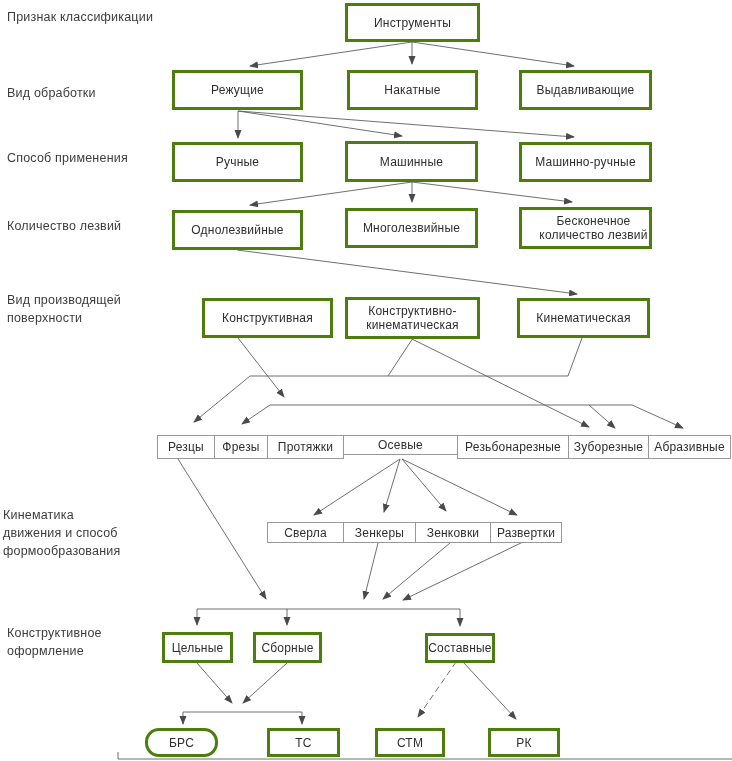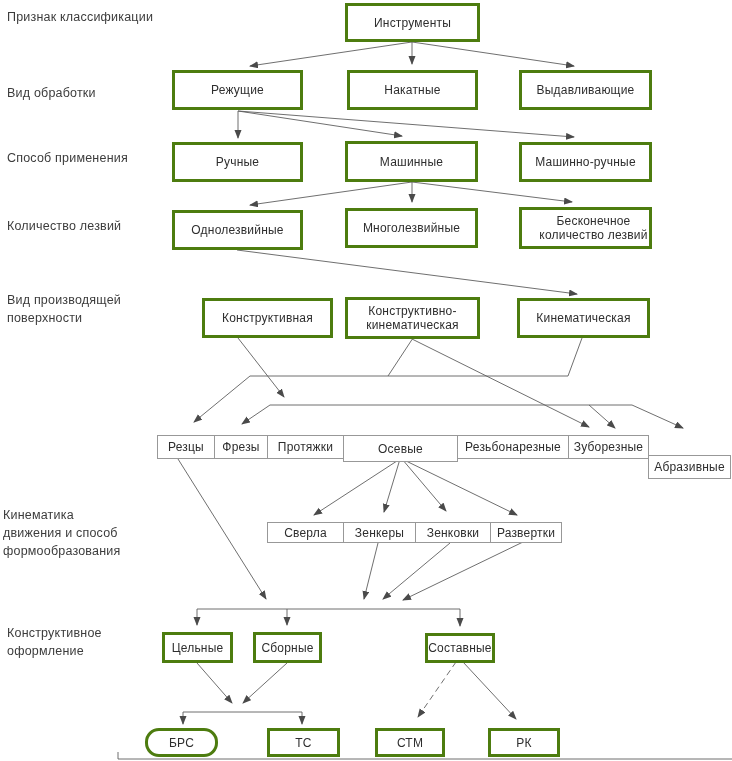--- a/index.html
+++ b/index.html
@@ -109,24 +109,24 @@
     <div class="box" style="left: 162px; top: 632px; width: 71px; height: 31px;">Цельные</div>
     <div class="box" style="left: 253px; top: 632px; width: 69px; height: 31px;">Сборные</div>
     <div class="box" style="left: 425px; top: 633px; width: 70px; height: 30px;">Составные</div>
     <div class="box" style="left: 145px; top: 728px; width: 73px; height: 29px; border-radius: 14px;">БРС</div>
     <div class="box" style="left: 267px; top: 728px; width: 73px; height: 29px;">ТС</div>
     <div class="box" style="left: 375px; top: 728px; width: 70px; height: 29px;">СТМ</div>
     <div class="box" style="left: 488px; top: 728px; width: 72px; height: 29px;">РК</div>
     <div class="cell" style="left: 157px; top: 435px; width: 58px; height: 24px;">Резцы</div>
     <div class="cell" style="left: 214px; top: 435px; width: 54px; height: 24px;">Фрезы</div>
     <div class="cell" style="left: 267px; top: 435px; width: 77px; height: 24px;">Протяжки</div>
-    <div class="cell" style="left: 343px; top: 435px; width: 115px; height: 27px;">Осевые</div>
+    <div class="cell" style="left: 343px; top: 435px; width: 115px; height: 20px;">Осевые</div>
     <div class="cell" style="left: 457px; top: 435px; width: 112px; height: 24px;">Резьбонарезные</div>
     <div class="cell" style="left: 568px; top: 435px; width: 81px; height: 24px;">Зуборезные</div>
-    <div class="cell" style="left: 648px; top: 455px; width: 83px; height: 24px;">Абразивные</div>
+    <div class="cell" style="left: 648px; top: 435px; width: 83px; height: 24px;">Абразивные</div>
     <div class="cell" style="left: 267px; top: 522px; width: 77px; height: 21px;">Сверла</div>
     <div class="cell" style="left: 343px; top: 522px; width: 73px; height: 21px;">Зенкеры</div>
     <div class="cell" style="left: 415px; top: 522px; width: 76px; height: 21px;">Зенковки</div>
     <div class="cell" style="left: 490px; top: 522px; width: 72px; height: 21px;">Развертки</div>
     <div class="caption" style="left: 7px; top: 8px;">Признак классификации</div>
     <div class="caption" style="left: 7px; top: 84px;">Вид обработки</div>
     <div class="caption" style="left: 7px; top: 149px;">Способ применения</div>
     <div class="caption" style="left: 7px; top: 217px;">Количество лезвий</div>
     <div class="caption" style="left: 7px; top: 291px;">Вид производящей
 поверхности</div>

